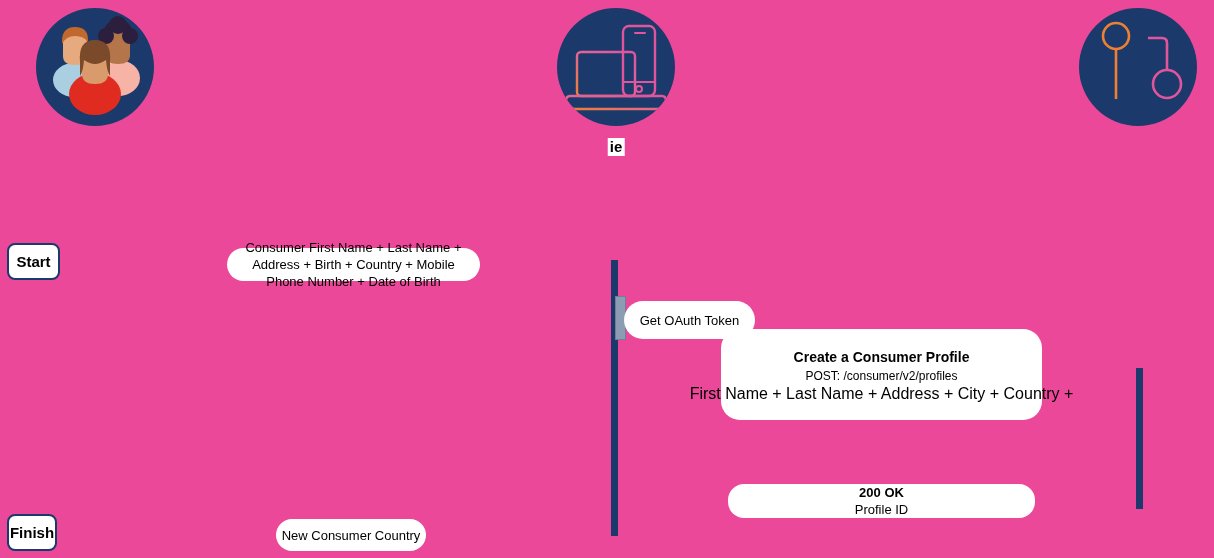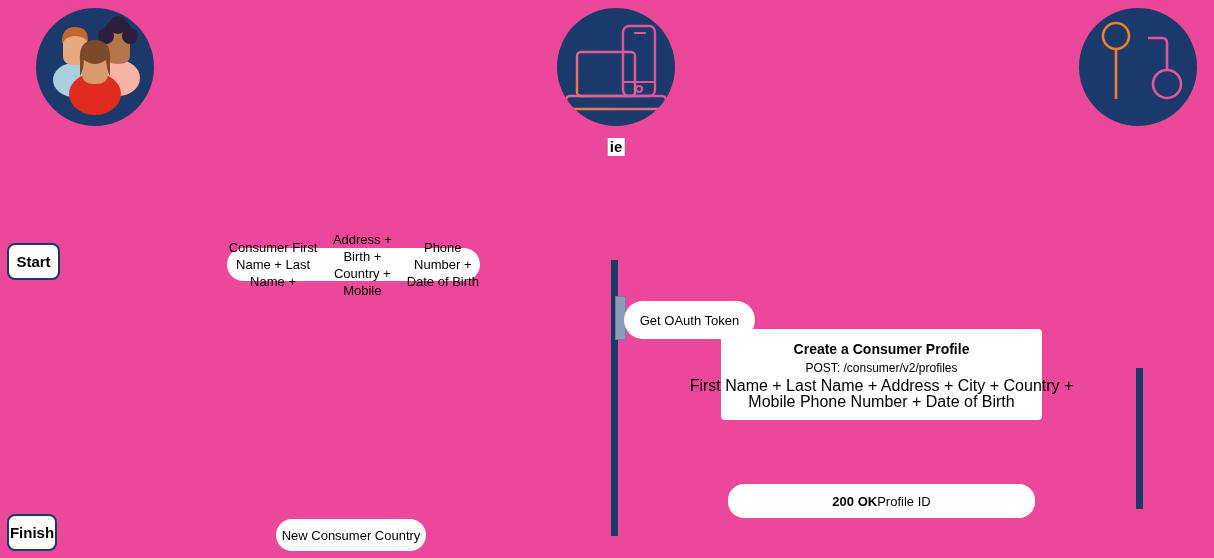--- a/index.html
+++ b/index.html
@@ -58,40 +58,40 @@
   }
 
   
   .pill {
     position: absolute;
     background: #ffffff;
     color: #000000;
     border-radius: 999px;
     box-sizing: border-box;
     display: flex;
-    flex-direction: row;
+    flex-direction: column;
     align-items: center;
     justify-content: center;
     text-align: center;
     font-size: 13px;
     line-height: 17px;
     white-space: nowrap;
   }
   .pill.overflow {
     white-space: normal;
     overflow: visible;
   }
   .pill .ln { display: block; }
   .pill .ln.bold { font-weight: bold; }
 
   .rbox {
     position: absolute;
     background: #ffffff;
     color: #000000;
-    border-radius: 4px;
+    border-radius: 19px;
     box-sizing: border-box;
     display: flex;
     flex-direction: column;
     align-items: center;
     justify-content: center;
     text-align: center;
     white-space: nowrap;
   }
   .rbox .title {
     font-size: 14px;
@@ -204,21 +204,20 @@
   </div>
 
   <div class="pill" style="left:624px; top:301px; width:131px; height:38px;">
     <span class="ln">Get OAuth Token</span>
   </div>
 
   <div class="rbox" style="left:721px; top:329px; width:321px; height:91px;">
     <span class="title">Create a Consumer Profile</span>
     <span class="sub">POST: /consumer/v2/profiles</span>
     <span class="det">First Name + Last Name + Address + City + Country +</span>
-    <span class="det">Mobile Phone Number + Date of Birth</span>
   </div>
 
   <div class="pill" style="left:728px; top:484px; width:307px; height:34px; border-radius:16px;">
     <span class="ln bold">200 OK</span>
     <span class="ln">Profile ID</span>
   </div>
 
   <div class="pill" style="left:276px; top:519px; width:150px; height:32px;">
     <span class="ln">New Consumer Country</span>
   </div>

